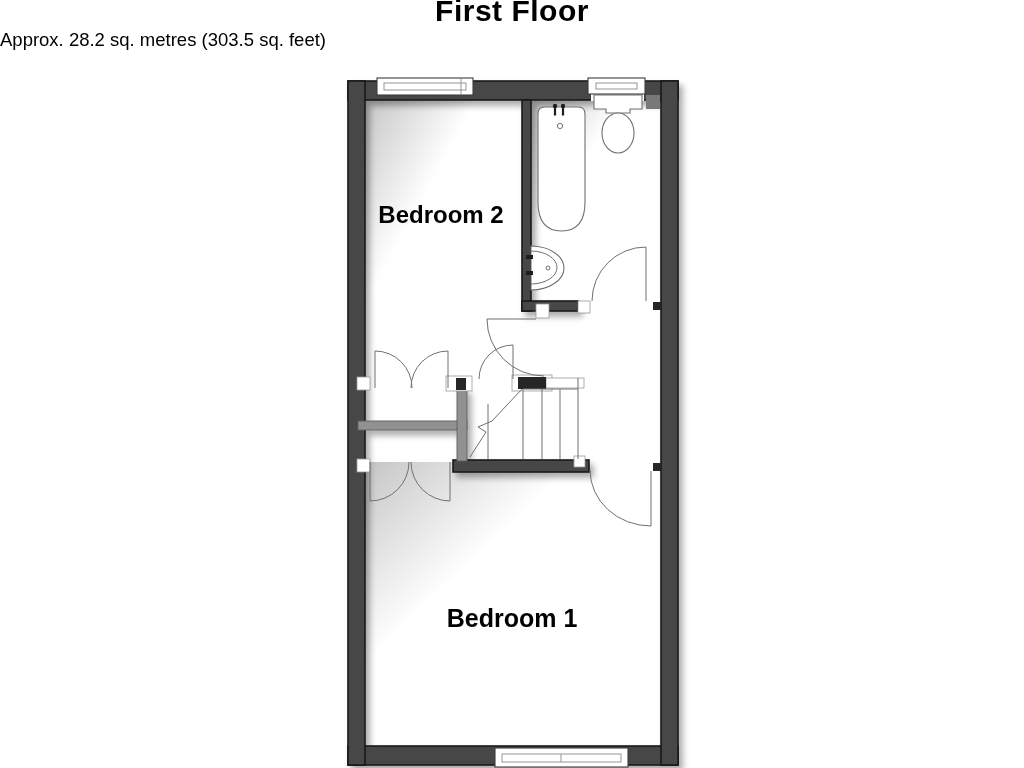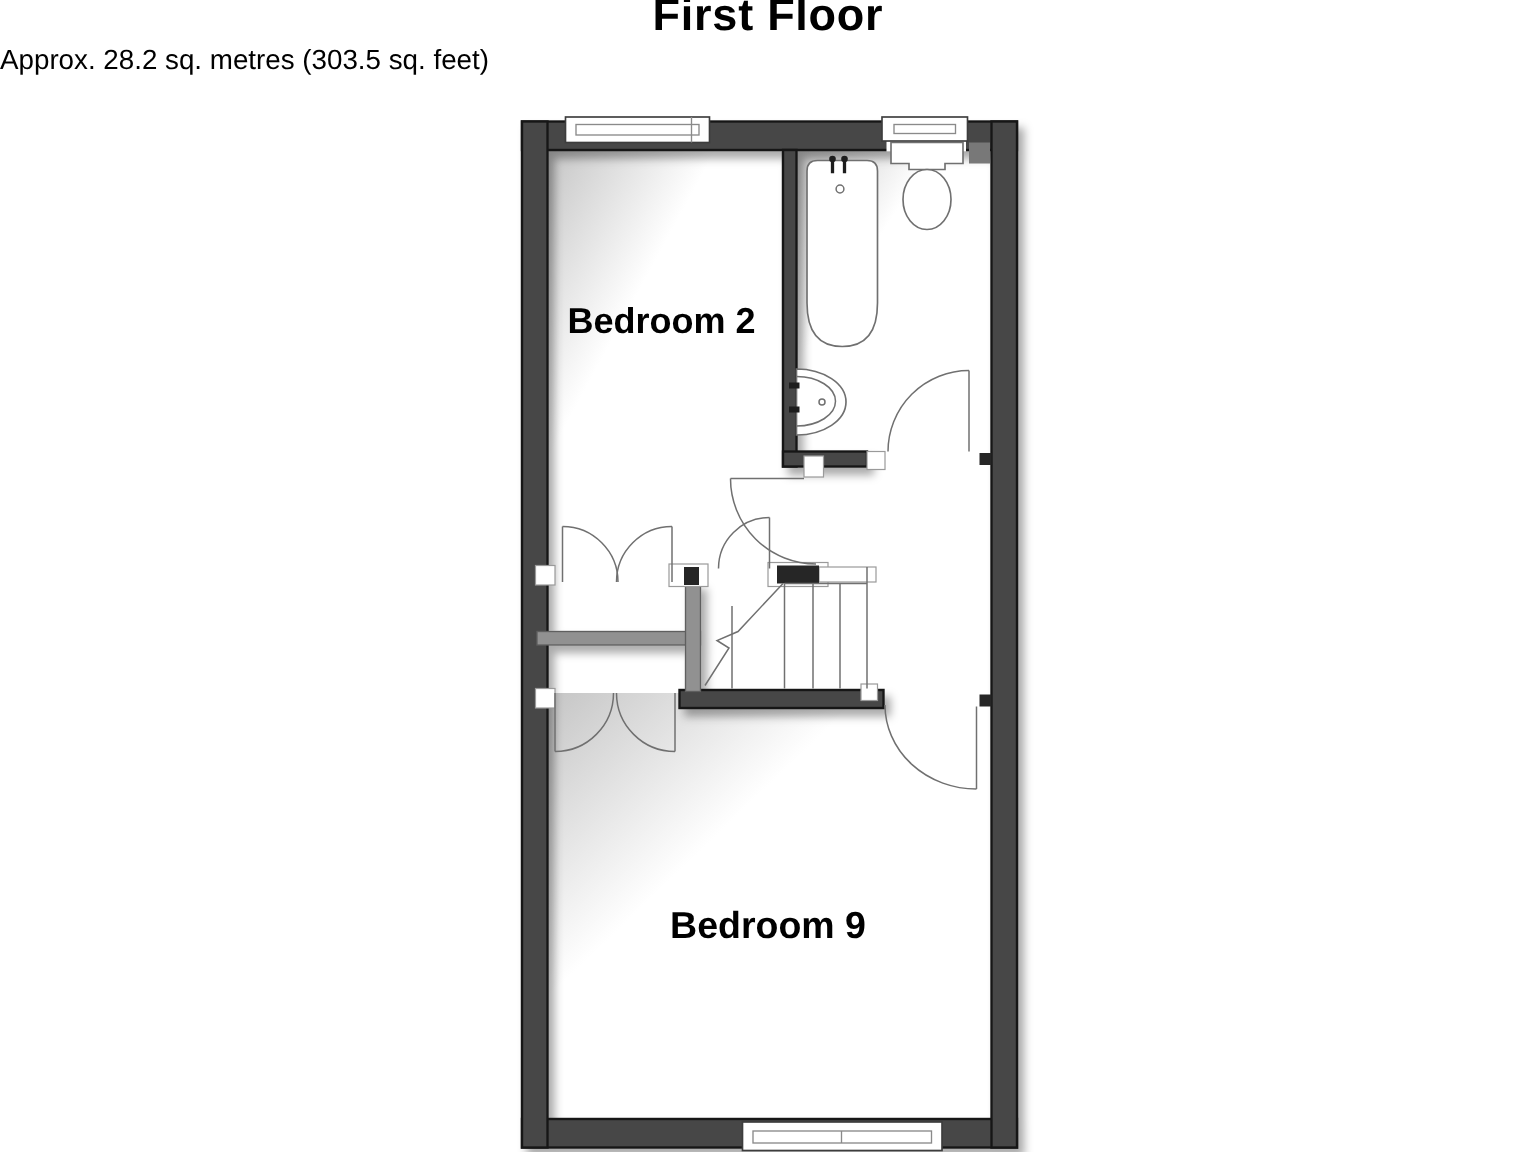--- a/index.html
+++ b/index.html
@@ -169,15 +169,15 @@
         <rect class="winbox" x="495" y="748" width="133" height="19"></rect>
         <rect class="wininner" x="502" y="754" width="119" height="8"></rect>
         <line class="wininner" x1="561" y1="754" x2="561" y2="762"></line>
       </g>
     </g>
   </svg>
 
   <div class="title">First Floor</div>
   <div class="subtitle">Approx. 28.2 sq. metres (303.5 sq. feet)</div>
   <div class="room-label b2">Bedroom 2</div>
-  <div class="room-label b1">Bedroom 9</div>
+  <div class="room-label b1">Bedroom 1</div>
 
 </div>
 
 </body></html>

